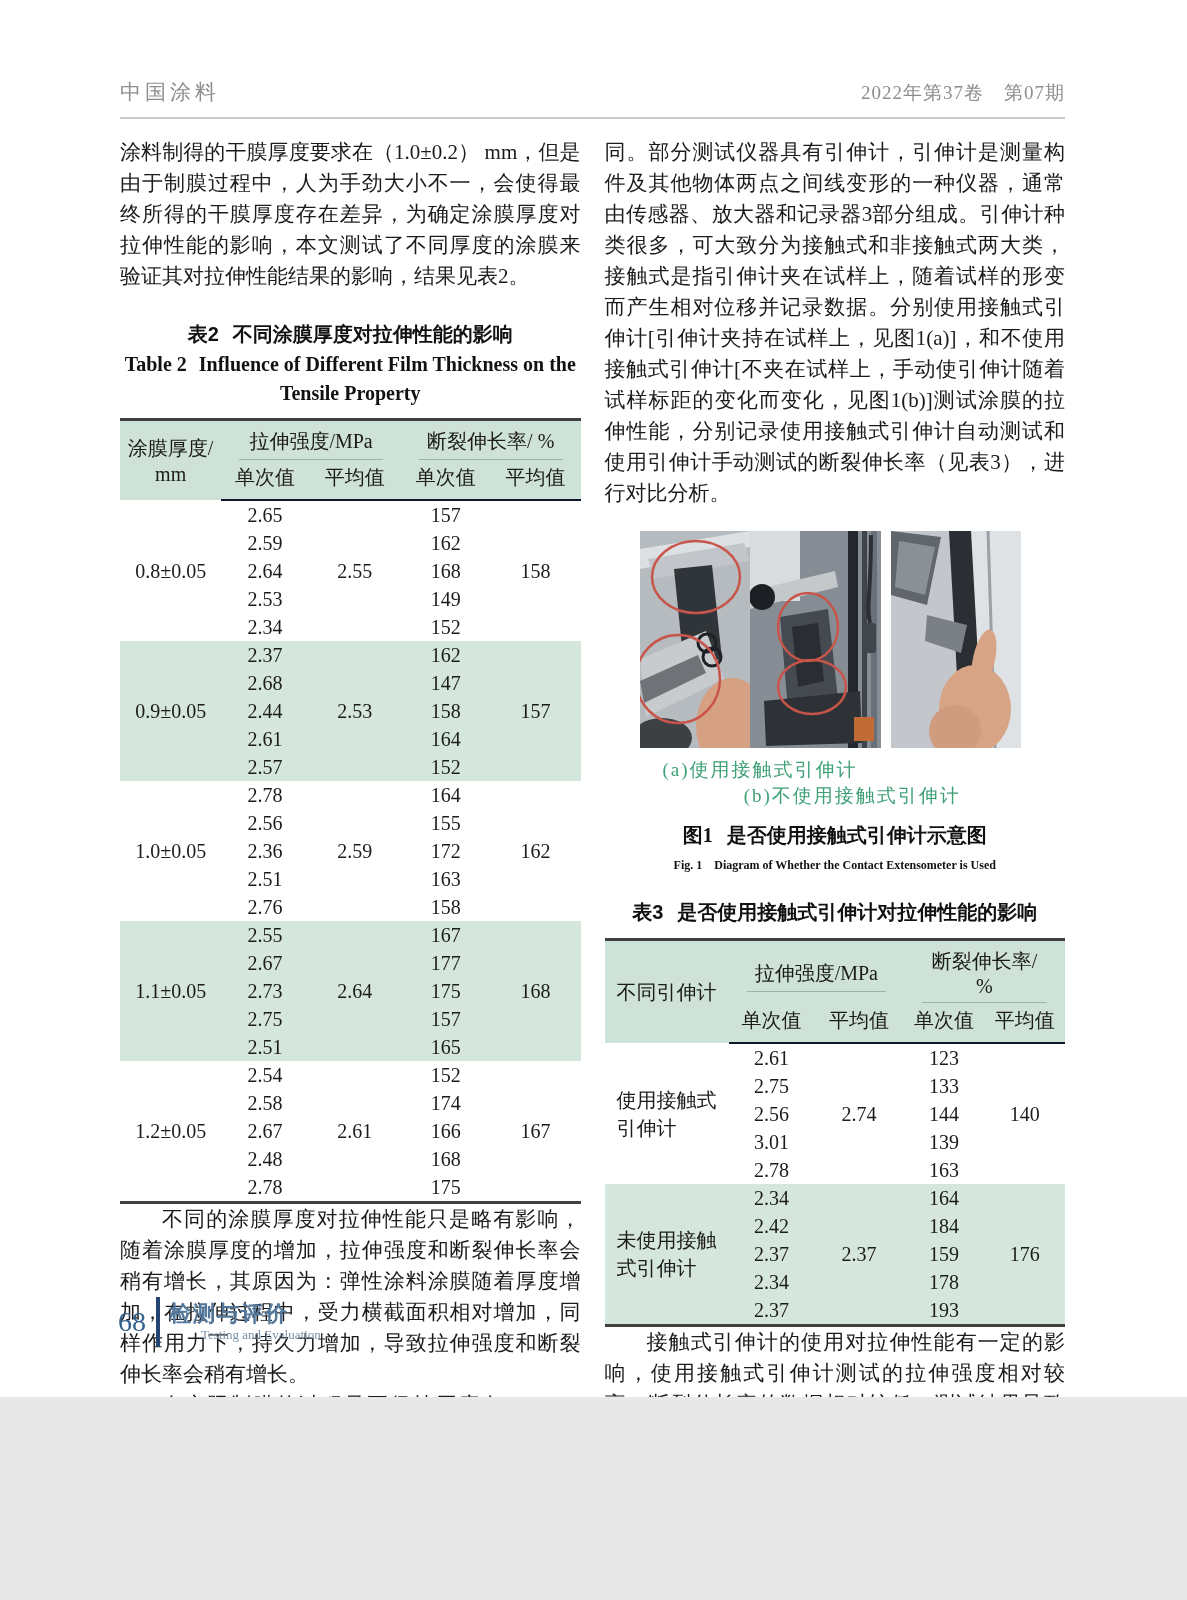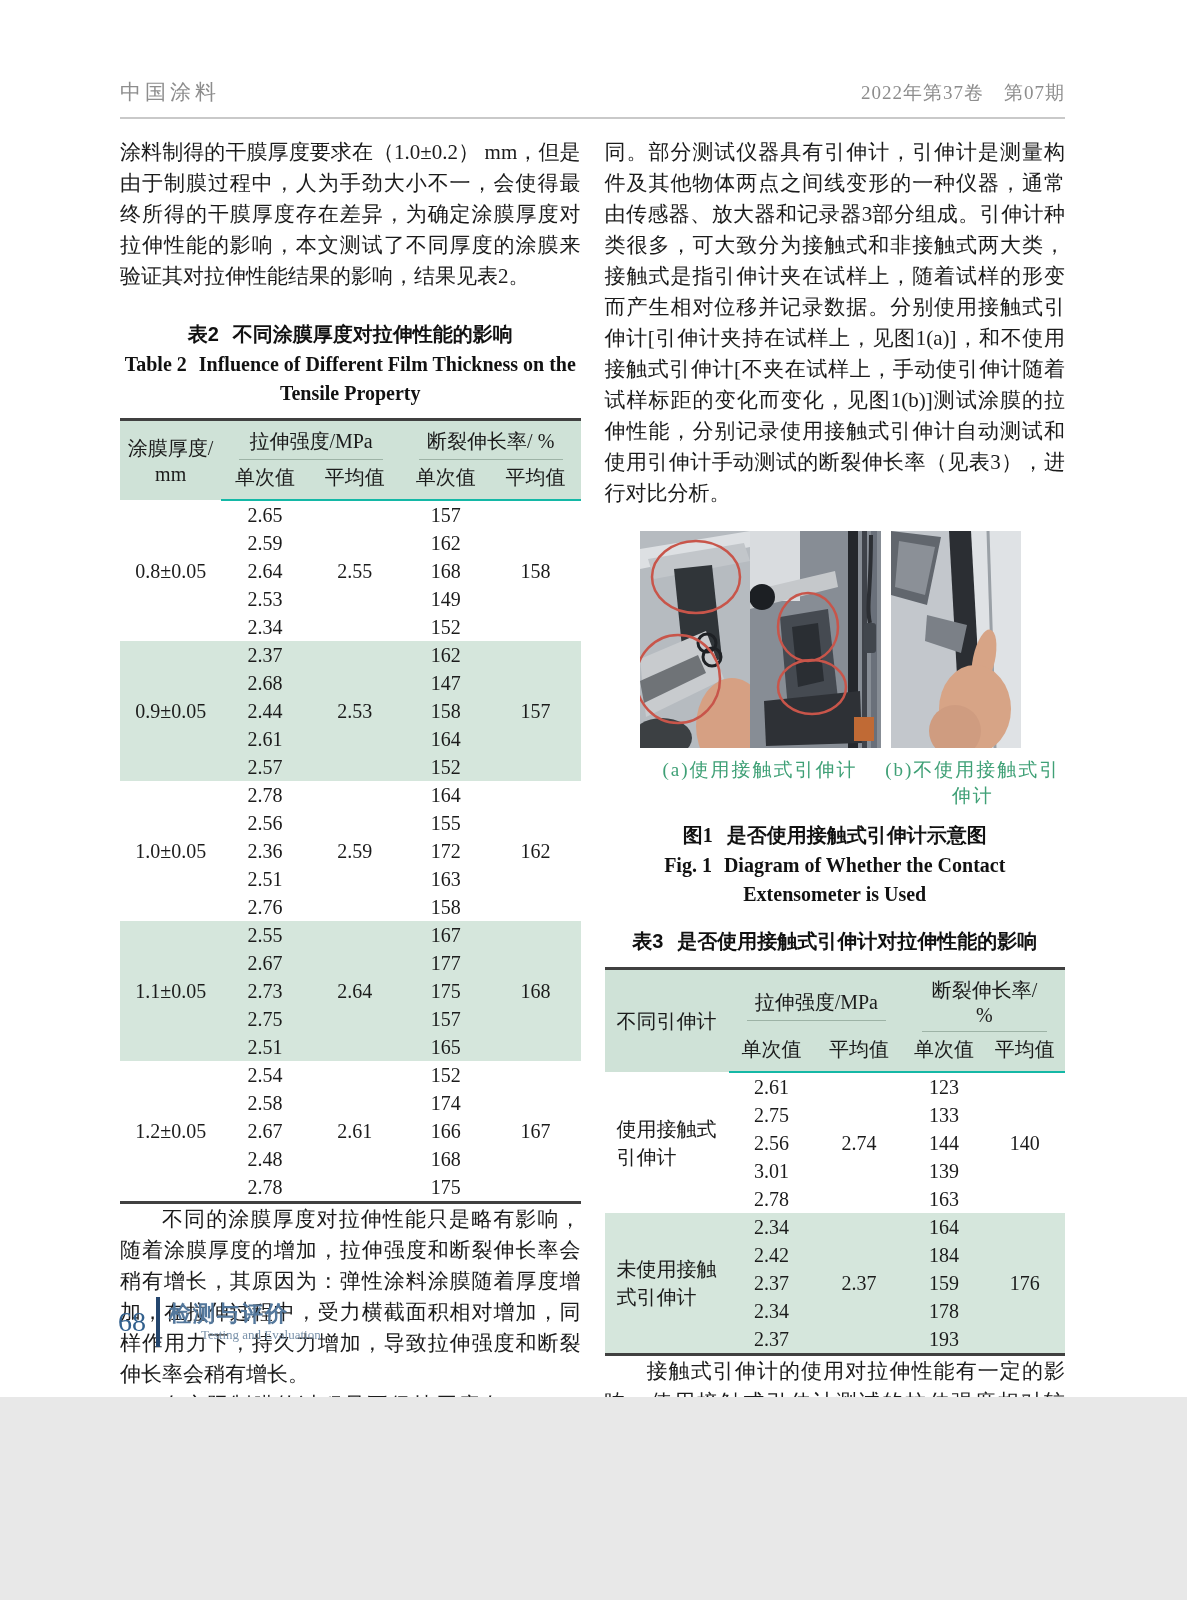--- a/index.html
+++ b/index.html
@@ -37,21 +37,21 @@
     font-weight:bold; font-size:20px; line-height:29px; color:#111;
   }
   .tbl-title .en .lbl { margin-right:12px; }
   
   table.dtable {
     width:100%; border-collapse:collapse; table-layout:fixed;
     border-top:3px solid #404040; border-bottom:3px solid #404040;
     font-size:20px;
   }
   table.dtable thead { background:#cfe2d7; }
-  table.dtable thead tr.subrow th { border-bottom:2px solid #14b8a6; }
+  table.dtable thead tr.subrow th { border-bottom:2px solid #0f172a; }
   table.dtable th { font-weight:normal; padding:0; }
   table.dtable .grp .grpline {
     display:block; margin:0 18px; padding:7px 0 4px;
     border-bottom:1px solid #9db3a6;
   }
   table.dtable tr.subrow th { padding:4px 0 8px; }
   table.dtable th.c1 { vertical-align:middle; line-height:26px; }
   table.dtable tbody td { text-align:center; height:28px; padding:0; line-height:28px; }
   table.dtable tbody tr.shade td { background:#d5e6dc; }
   table.dtable tbody td.gl { vertical-align:middle; }
@@ -61,31 +61,31 @@
   
   .sec-head {
     display:flex; gap:14px; margin-top:8px; margin-bottom:4px;
     font-family:"Liberation Sans","DejaVu Sans",sans-serif;
     font-weight:bold; font-size:21px; line-height:34px; color:#47ad89;
   }
   
   .photos { display:flex; margin-top:22px; margin-left:35px; }
   .photos svg { display:block; }
   .gap10 { width:10px; }
-  .fig-captions { display:flex; margin-top:9px; margin-left:35px; color:#3fa076; }
+  .fig-captions { display:flex; margin-top:9px; margin-left:35px; color:#3fa076;flex-direction:column; }
   .fig-captions .cap { font-size:19px; letter-spacing:2px; line-height:26px; }
   .cap-a { width:241px; text-align:center; }
   .cap-b { flex:1; text-align:center; }
   .fig-title { text-align:center; margin-top:10px; }
   .fig-title .cn {
     font-family:Liberation Serif, serif;
     font-weight:bold; font-size:20px; line-height:32px; color:#111;
   }
   .fig-title .cn .lbl { margin-right:14px; }
-  .fig-title .en { font-weight:bold; font-size:20px; line-height:29px; color:#111; }
+  .fig-title .en { font-weight:bold; font-size:12px; line-height:29px; color:#111; }
   .fig-title .en .lbl { margin-right:12px; }
   
   .pfoot { position:absolute; left:118px; bottom:50px; display:flex; align-items:center;justify-content:center; }
   .pfoot .pageno { color:#33618e; font-size:28px; margin-right:10px; }
   .pfoot .bar { width:4px; height:50px; background:#24466e; margin-right:9px; }
   .pfoot .sec-cn {
     font-family:"Liberation Sans","DejaVu Sans",sans-serif;
     font-weight:bold; font-size:22px; color:#54789c; letter-spacing:2px; line-height:26px;
   }
   .pfoot .sec-en { font-size:13px; color:#7a92aa; line-height:16px;padding-left:32px; }

